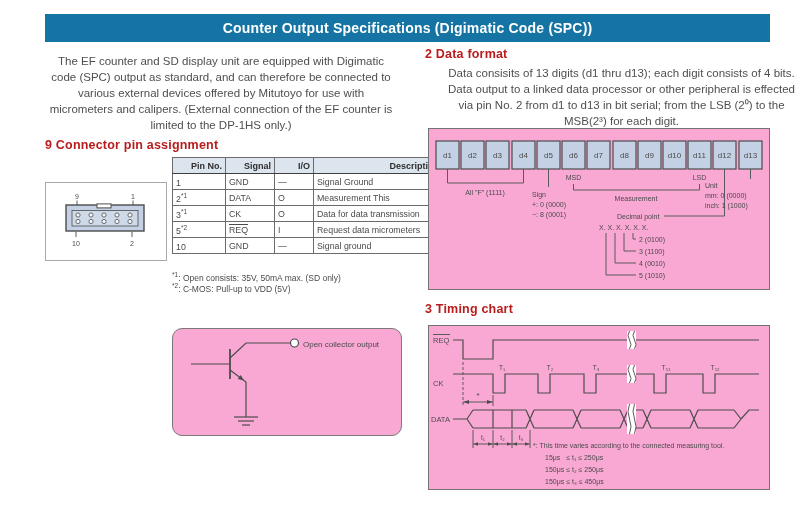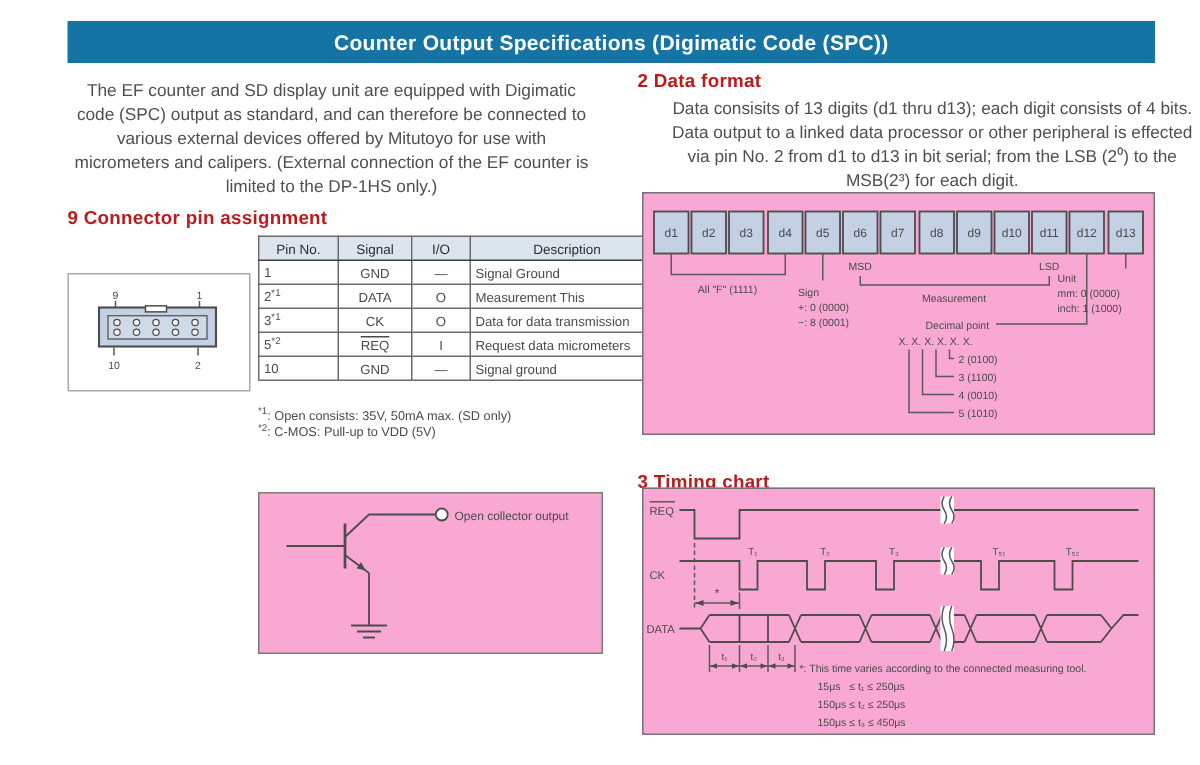--- a/index.html
+++ b/index.html
@@ -13,25 +13,25 @@
   
   .body-text{font-size:11.5px;line-height:16px;color:#4f4f4f;text-align:center;}
   .sec-head{font-size:12.5px;font-weight:bold;color:#b91c1c;letter-spacing:.2px;}
   
   .framebox{background:#f9a8d4;border:1px solid #737373;}
   .lightbox{background:#fff;border:1px solid #a9a9a9;}
   
   #pintable{border-collapse:collapse;table-layout:fixed;font-size:8.8px;color:#4a4a4a;}
   #pintable th,#pintable td{border:1px solid #6b6b6b;padding:1px 3px;height:13px;
      white-space:nowrap;overflow:hidden;font-weight:normal;}
-  #pintable th{background:#dce5ee;font-weight:normal;color:#2e2e2e;text-align:center;font-size:9px;}
+  #pintable th{background:#dce5ee;font-weight:bold;color:#2e2e2e;text-align:right;font-size:9px;}
   #pintable table, #pintable{border:1.5px solid #3f3f3f;}
   #pintable thead th{border-bottom:1.5px solid #3f3f3f;}
   .c-pin{width:46px;} .c-sig{width:42px;} .c-io{width:32px;} .c-desc{width:122px;}
-  .cell-c{text-align:center;}
+  .cell-c{}
   .ovl{text-decoration:overline;}
   sup{font-size:6.5px;vertical-align:super;}
   .footnote{font-size:8.5px;line-height:11px;color:#4a4a4a;}
   
   svg text{fill:#4a4a4a;font-family:"Liberation Sans",sans-serif;}
   .wire{stroke:#4c4c4c;stroke-width:1.2;fill:none;}
   .thin{stroke:#5a5a5a;stroke-width:1;fill:none;}
 </style>
 </head>
 <body>
@@ -111,21 +111,21 @@
         <td class="cell-c">GND</td>
         <td class="cell-c">—</td>
         <td>Signal ground</td>
       </tr>
     </tbody>
   </table>
 
   <div class="abs footnote" style="left:172px;top:269px;"><sup>*1</sup><span>: Open consists: 35V, 50mA max. (SD only)</span></div>
   <div class="abs footnote" style="left:172px;top:280px;"><sup>*2</sup><span>: C-MOS: Pull-up to VDD (5V)</span></div>
 
-  <div class="abs framebox" style="left:172px;top:328px;width:228px;height:106px;border-color:#7a7a7a;">
+  <div class="abs framebox" style="left:172px;top:328px;width:228px;height:106px;border-color:#7a7a7a;border-radius:10px;">
     <svg width="228" height="106" viewBox="0 0 228 106">
       <g class="wire">
         <line x1="18" y1="35" x2="57" y2="35"></line>
         <line x1="57" y1="20" x2="57" y2="50" stroke-width="1.8"></line>
         <polyline points="57,29 73,14 117,14"></polyline>
         <line x1="57" y1="41" x2="71" y2="51.5"></line>
         <line x1="71" y1="51.5" x2="73" y2="53"></line>
         <line x1="73" y1="53" x2="73" y2="88"></line>
       </g>
       <polygon points="71,51.5 64.7,49.9 67.7,45.9" fill="#4c4c4c"></polygon>
@@ -197,21 +197,21 @@
       <text x="210" y="125" font-size="7">3 (1100)</text>
       <text x="210" y="137" font-size="7">4 (0010)</text>
       <text x="210" y="149" font-size="7">5 (1010)</text>
       <line x1="321.5" y1="40" x2="321.5" y2="50" class="thin"></line>
       <text x="276" y="59" font-size="7">Unit</text>
       <text x="276" y="69" font-size="7">mm: 0 (0000)</text>
       <text x="276" y="79" font-size="7">inch: 1 (1000)</text>
     </svg>
   </div>
 
-  <div class="abs sec-head" style="left:425px;top:314px;">3  Timing chart</div>
+  <div class="abs sec-head" style="left:425px;top:302px;">3  Timing chart</div>
 
   <div class="abs framebox" style="left:428px;top:325px;width:340px;height:163px;">
     <svg width="340" height="163" viewBox="0 0 340 163">
 
       <line x1="4" y1="8.5" x2="21" y2="8.5" class="thin"></line>
       <text x="4" y="17" font-size="7.5">REQ</text>
       <path class="wire" d="M24,14 H34 V33 H64 V14 H330"></path>
 
       <text x="4" y="60" font-size="7.5">CK</text>
       <path class="wire" d="M24,48 H64 V67 H76 V48 H109 V67 H121 V48 H155 V67 H167 V48 H225 V67 H237 V48 H274 V67 H286 V48 H330"></path>

